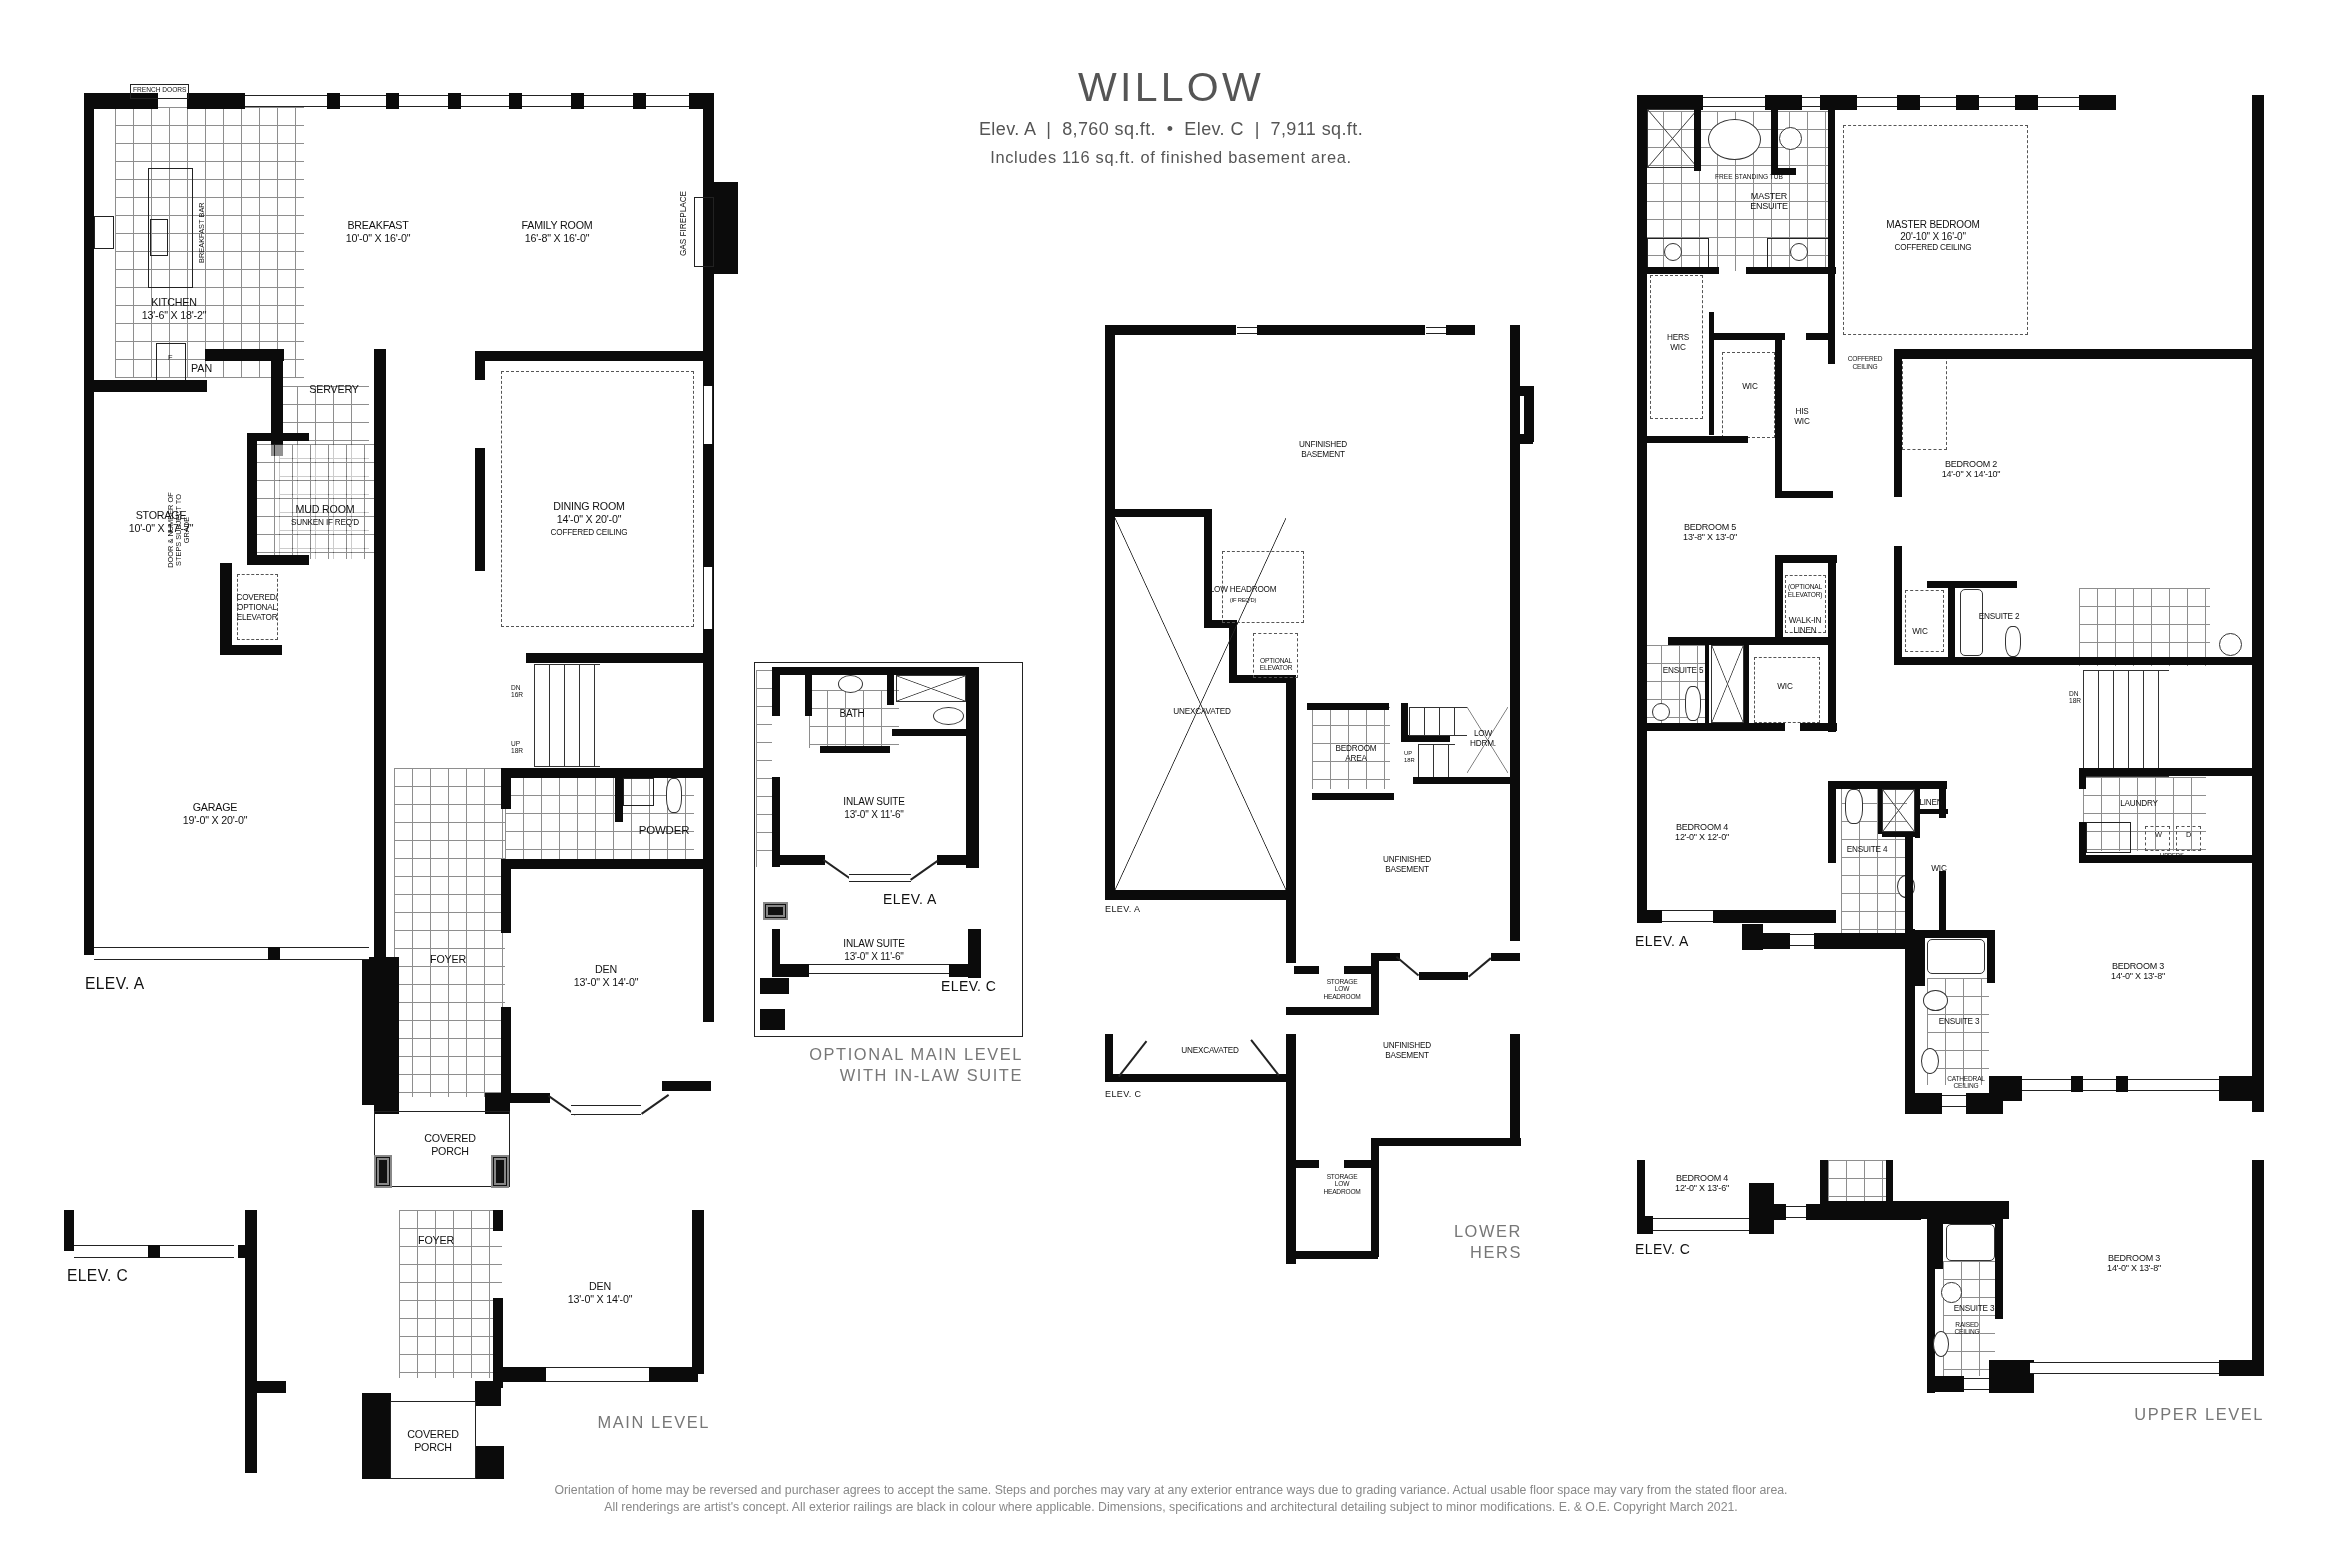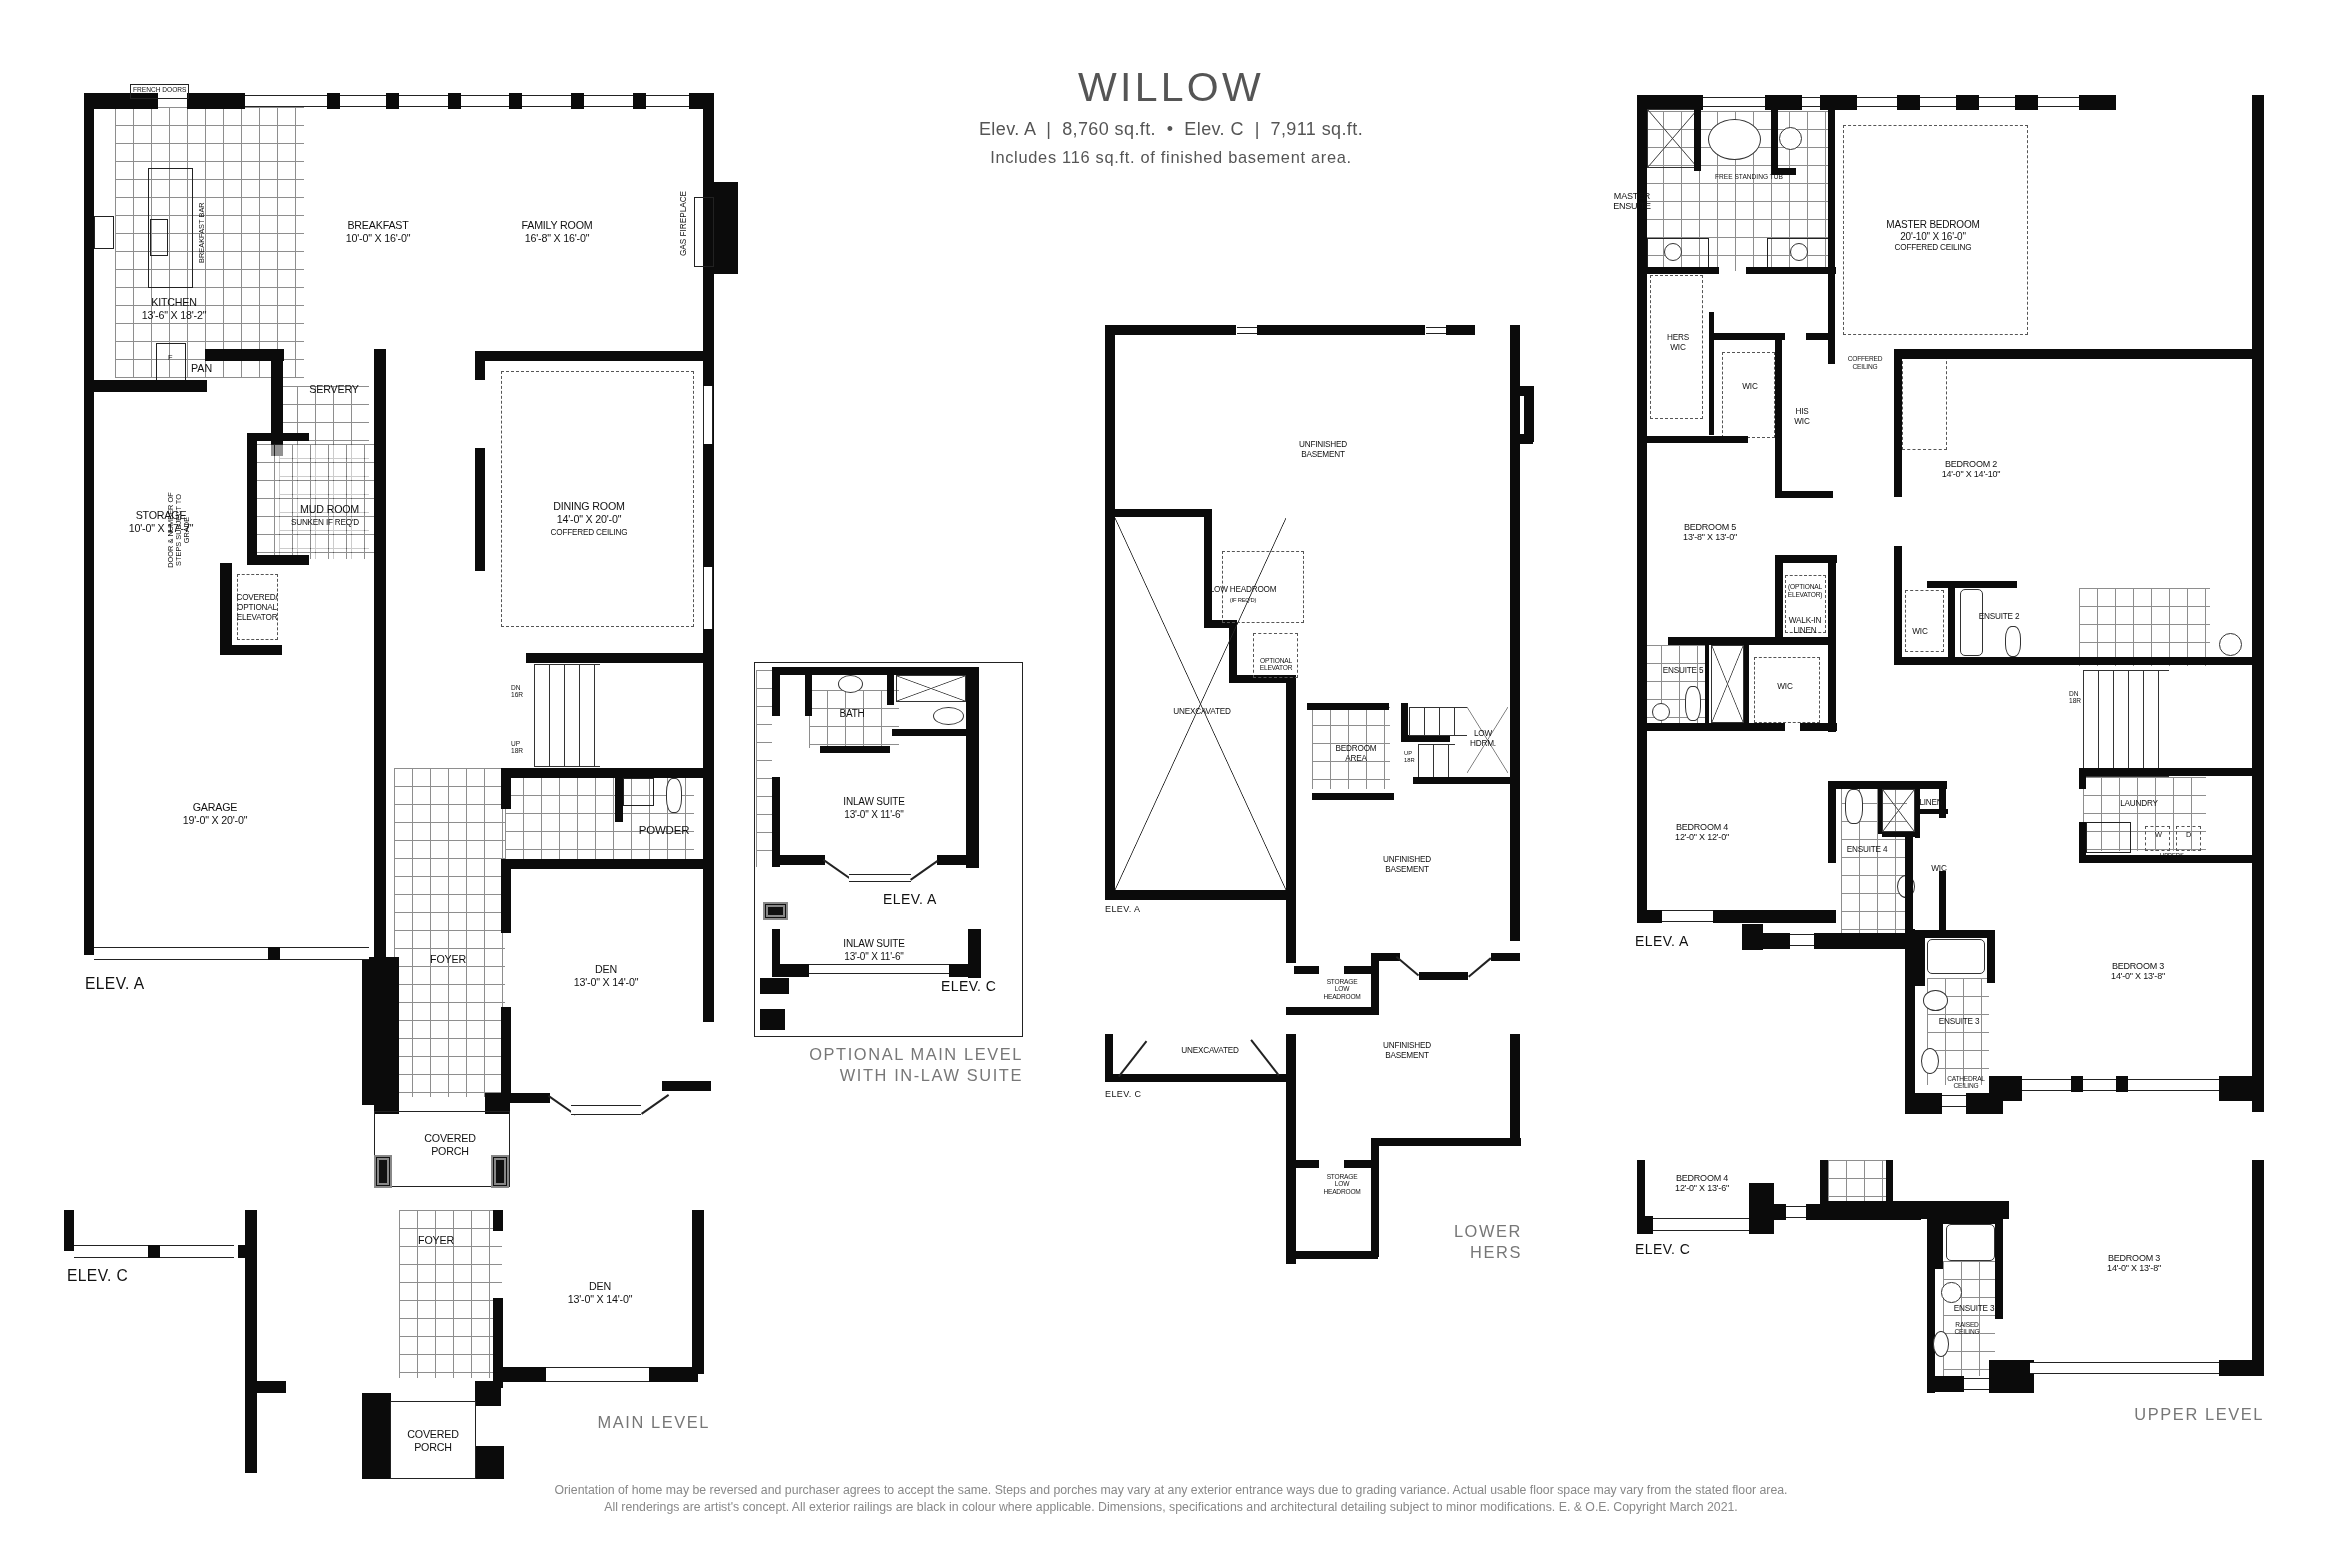--- a/index.html
+++ b/index.html
@@ -139,21 +139,21 @@
   <div class="w" style="left:374px;top:1093px;width:25px;height:20.5px;"></div>
   <div class="w" style="left:485px;top:1093px;width:25px;height:20.5px;"></div>
   <div class="thin" style="left:374px;top:1111px;width:136px;height:76px;border-width:0.8px;"></div>
   <div class="col" style="left:374px;top:1155px;width:18px;height:33px;"></div>
   <div class="col" style="left:491px;top:1155px;width:18px;height:33px;"></div>
 
   <div class="room" style="left:174px;top:296px;"><span>KITCHEN</span><span class="dim">13'-6" X 18'-2"</span></div>
   <div class="room" style="left:378px;top:219px;"><span>BREAKFAST</span><span class="dim">10'-0" X 16'-0"</span></div>
   <div class="room" style="left:557px;top:219px;"><span>FAMILY ROOM</span><span class="dim">16'-8" X 16'-0"</span></div>
   <div class="room" style="left:334px;top:383px;"><span>SERVERY</span></div>
-  <div class="room" style="left:325px;top:503px;text-align:right;"><span>MUD ROOM</span><span class="note">SUNKEN IF REQ'D</span></div>
+  <div class="room" style="left:325px;top:503px;"><span>MUD ROOM</span><span class="note">SUNKEN IF REQ'D</span></div>
   <div class="room" style="left:161px;top:509px;"><span>STORAGE</span><span class="dim">10'-0" X 17'-7"</span></div>
   <div class="room sm" style="left:257px;top:593px;"><span>COVERED/</span><span class="dim">OPTIONAL</span><span class="dim">ELEVATOR</span></div>
   <div class="room" style="left:589px;top:500px;"><span>DINING ROOM</span><span class="dim">14'-0" X 20'-0"</span><span class="note">COFFERED CEILING</span></div>
   <div class="room" style="left:215px;top:801px;"><span>GARAGE</span><span class="dim">19'-0" X 20'-0"</span></div>
   <div class="room" style="left:664px;top:824px;font-size:11.5px;"><span>POWDER</span></div>
   <div class="room" style="left:448px;top:953px;"><span>FOYER</span></div>
   <div class="room" style="left:606px;top:963px;"><span>DEN</span><span class="dim">13'-0" X 14'-0"</span></div>
   <div class="room" style="left:450px;top:1132px;"><span>COVERED</span><span class="dim">PORCH</span></div>
   <div class="elev" style="left:85px;top:975px;">ELEV. A</div>
 </div>
@@ -418,21 +418,21 @@
   <div class="w" style="left:1905px;top:1093px;width:37px;height:20.5px;"></div>
   <div class="win" style="left:1942px;top:1095px;width:25px;height:11.5px;"></div>
   <div class="w" style="left:1966px;top:1093px;width:37px;height:20.5px;"></div>
   <div class="w" style="left:1989px;top:1076px;width:33px;height:25px;"></div>
   <div class="win" style="left:2022px;top:1079px;width:197px;height:11.5px;"></div>
   <div class="w" style="left:2071px;top:1076px;width:11.5px;height:16.4px;"></div>
   <div class="w" style="left:2116px;top:1076px;width:11.5px;height:16.4px;"></div>
   <div class="w" style="left:2219px;top:1076px;width:45px;height:25px;"></div>
 
   <div class="abs" style="left:1749px;top:173px;font-size:6.6px;transform:translateX(-50%);">FREE STANDING TUB</div>
-  <div class="room sm" style="left:1632px;top:191px;font-size:9px;"><span>MASTER</span><span class="dim">ENSUITE</span></div>
+  <div class="room sm" style="left:1769px;top:191px;font-size:9px;"><span>MASTER</span><span class="dim">ENSUITE</span></div>
   <div class="room sm" style="left:1933px;top:219px;font-size:10px;line-height:11.5px;"><span>MASTER BEDROOM</span><span class="dim">20'-10" X 16'-0"</span><span class="note">COFFERED CEILING</span></div>
   <div class="room sm" style="left:1678px;top:333px;"><span>HERS</span><span class="dim">WIC</span></div>
   <div class="room sm" style="left:1750px;top:382px;"><span>WIC</span></div>
   <div class="room sm" style="left:1802px;top:407px;"><span>HIS</span><span class="dim">WIC</span></div>
   <div class="room sm" style="left:1865px;top:355px;font-size:6.6px;line-height:8.2px;"><span>COFFERED</span><span class="dim">CEILING</span></div>
   <div class="room sm" style="left:1971px;top:459px;font-size:9px;"><span>BEDROOM 2</span><span class="dim">14'-0" X 14'-10"</span></div>
   <div class="room sm" style="left:1710px;top:522px;font-size:9px;"><span>BEDROOM 5</span><span class="dim">13'-8" X 13'-0"</span></div>
   <div class="room sm" style="left:1805px;top:583px;font-size:6.6px;line-height:8.2px;"><span>(OPTIONAL</span><span class="dim">ELEVATOR)</span></div>
   <div class="room sm" style="left:1805px;top:616px;"><span>WALK-IN</span><span class="dim">LINEN</span></div>
   <div class="room sm" style="left:1920px;top:627px;"><span>WIC</span></div>

